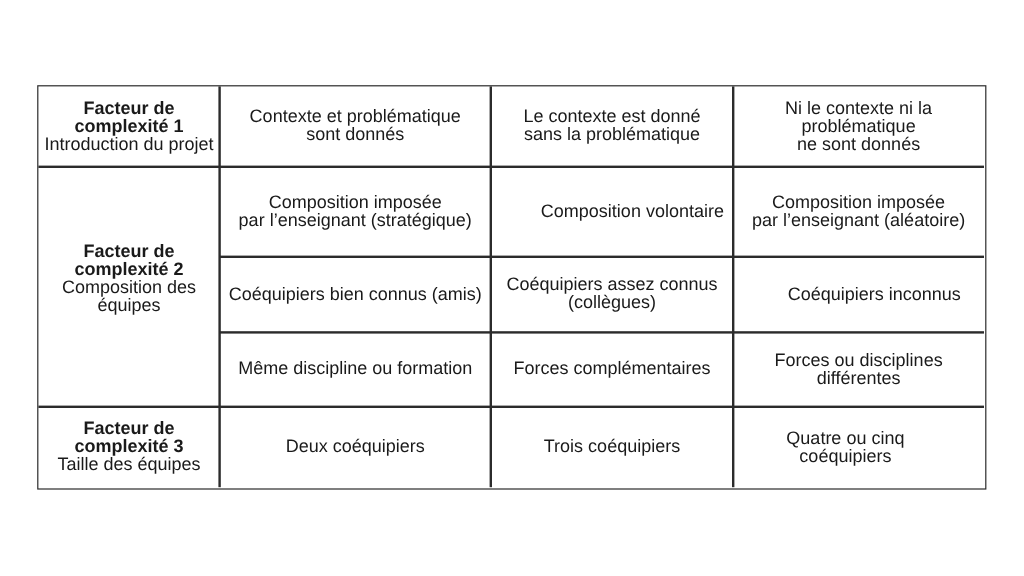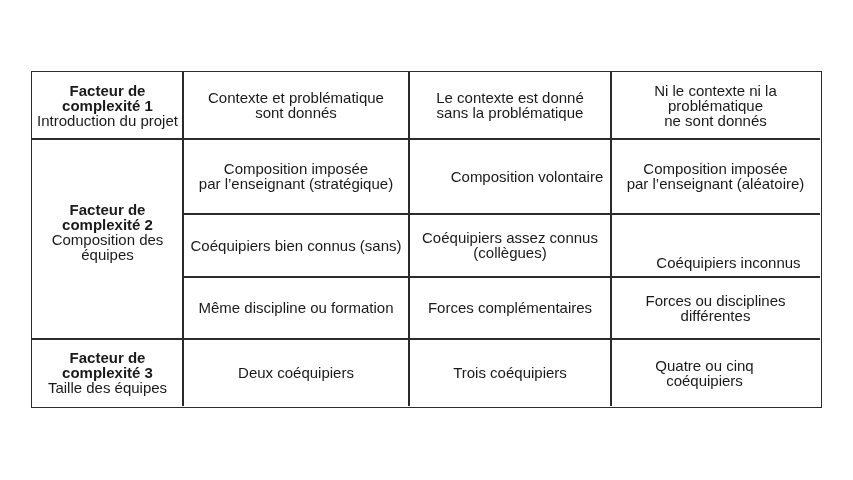--- a/index.html
+++ b/index.html
@@ -108,30 +108,30 @@
   </div>
   <div class="cell" style="left:579px; top:67px; width:209px; height:74px;">
     <div>
       <span class="line">Composition imposée</span>
       <span class="line">par l’enseignant (aléatoire)</span>
     </div>
   </div>
 
   <div class="cell" style="left:151px; top:142px; width:226px; height:62px;">
     <div>
-      <span class="line">Coéquipiers bien connus (sans)</span>
+      <span class="line">Coéquipiers bien connus (amis)</span>
     </div>
   </div>
   <div class="cell" style="left:377px; top:142px; width:202px; height:62px;">
     <div>
       <span class="line">Coéquipiers assez connus</span>
       <span class="line">(collègues)</span>
     </div>
   </div>
-  <div class="cell" style="left:579px; top:142px; width:235px; height:62px;margin-top:17px;">
+  <div class="cell" style="left:579px; top:142px; width:235px; height:62px;">
     <div>
       <span class="line">Coéquipiers inconnus</span>
     </div>
   </div>
 
   <div class="cell" style="left:151px; top:205px; width:226px; height:61px;">
     <div>
       <span class="line">Même discipline ou formation</span>
     </div>
   </div>

